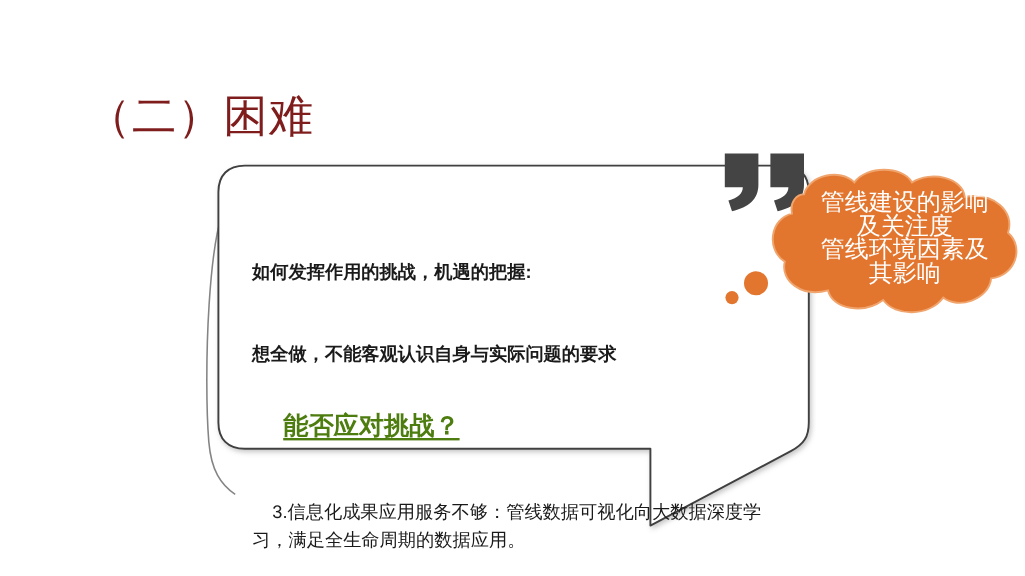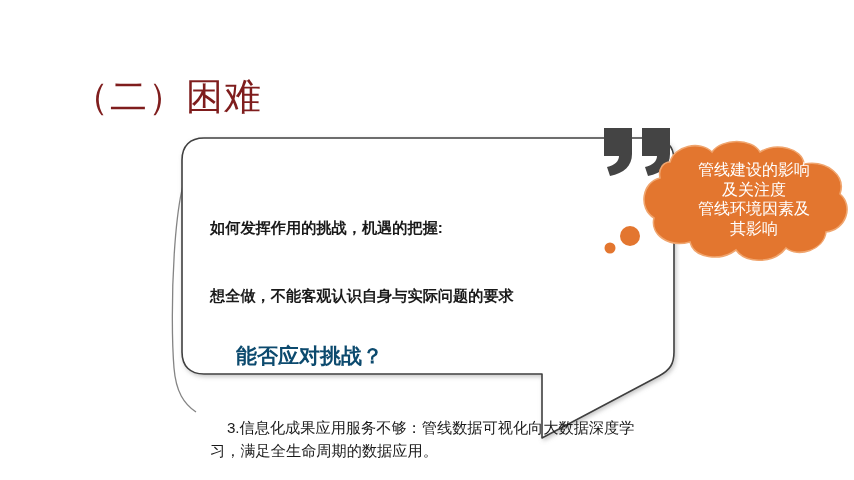--- a/index.html
+++ b/index.html
@@ -64,24 +64,25 @@
     height: 20px;
   }
   .para-num {
     margin: 0;
     white-space: pre-wrap;
   }
   #bubble-callout {
     position: absolute;
     left: 236px;
     top: 342px;
-    color: #0c4a6e;
+    color: #4d7c0f;
     font-size: 21px;
     line-height: 28px;
     font-weight: bold;
+    text-decoration: underline;
     text-underline-offset: 3px;
     white-space: nowrap;
   }
   
   #quote-mark {
     position: absolute;
     left: 602px;
     top: 126px;
     width: 74px;
     height: 52px;
@@ -94,21 +95,21 @@
     width: 258px;
     height: 130px;
   }
   #cloud-text {
     position: absolute;
     left: 668px;
     top: 160px;
     width: 172px;
     text-align: center;
     color: #ffffff;
-    font-size: 16px;
+    font-size: 20px;
     line-height: 19.6px;
     white-space: pre-wrap;
   }
 </style>
 </head>
 <body>
 
 <div id="slide">
 
   <div id="slide-title">（二）困难</div>

